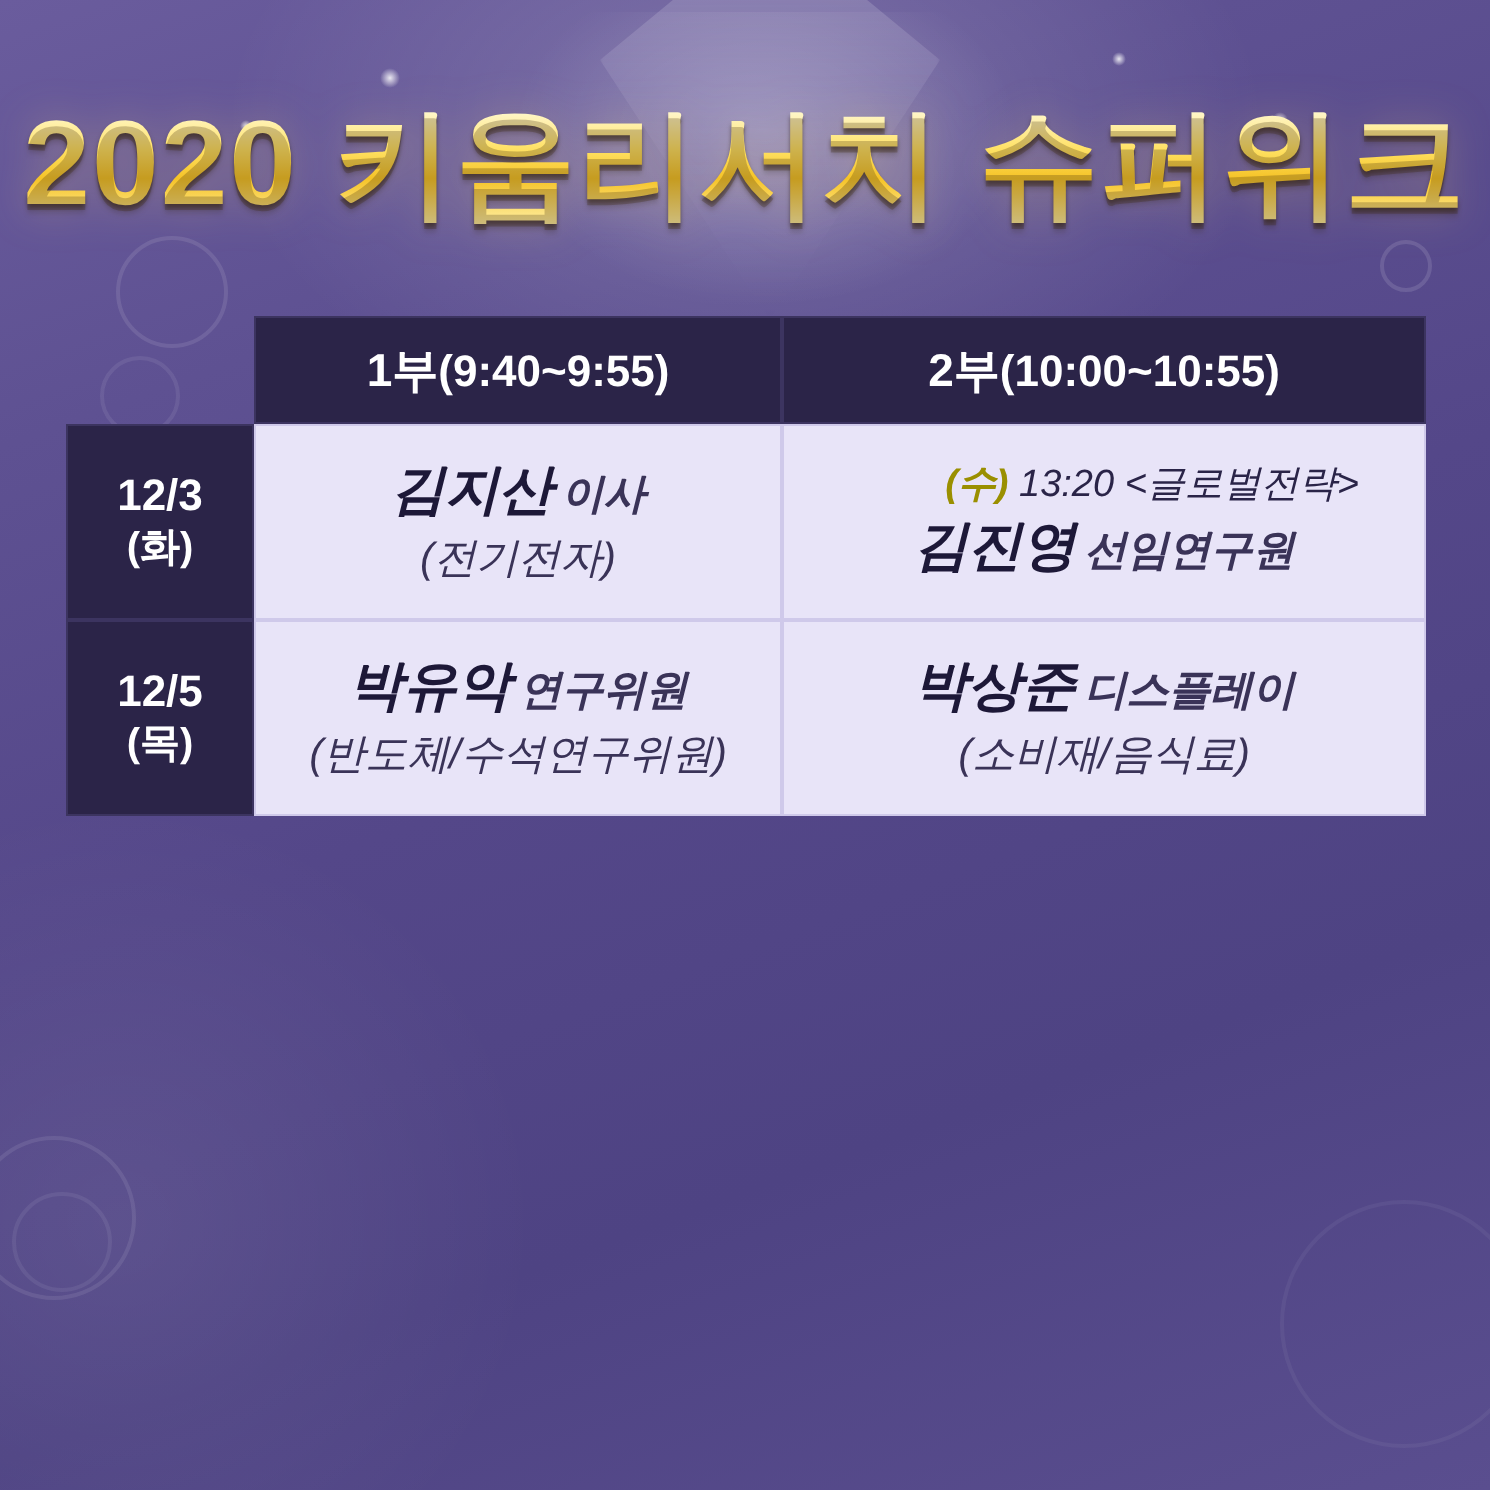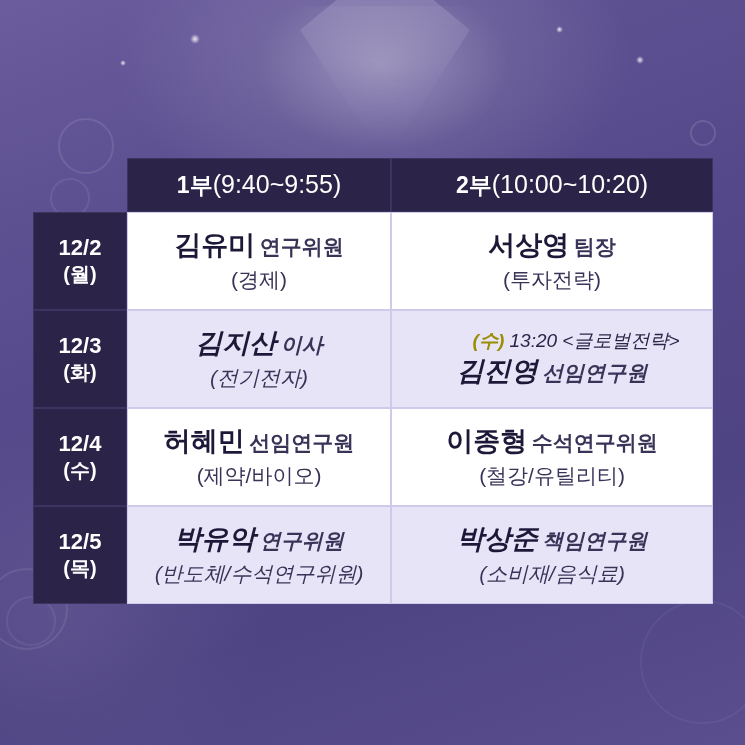--- a/index.html
+++ b/index.html
@@ -116,22 +116,22 @@
   .hdr {
     height: 52px;
     background: #2b2448;
     color: #ffffff;
     font-size: 23px;
     font-weight: bold;
     text-align: center;
     border: 1px solid #3c3460;
   }
   .hdr .rng {
-    font-size: 25px;
-    font-weight: normal;
+    font-size: 22px;
+    font-weight: bold;
   }
   .daycell {
     width: 92px;
     background: #2b2448;
     color: #ffffff;
     text-align: center;
     font-size: 22px;
     font-weight: bold;
     line-height: 1.22;
     border: 1px solid #3c3460;
@@ -188,54 +188,37 @@
   <div class="sparkle sp2"></div>
   <div class="sparkle sp3"></div>
   <div class="sparkle sp4"></div>
   <div class="deco c1"></div>
   <div class="deco c2"></div>
   <div class="deco c3"></div>
   <div class="deco c4"></div>
   <div class="deco c5"></div>
   <div class="deco c6"></div>
 
+  <div class="title-wrap">
+    <span class="title">2020 키움리서치 슈퍼위크</span>
+  </div>
 
   <table class="table">
     <thead>
       <tr>
         <th class="hdr-blank"></th>
         <th class="hdr">
           <span>1부</span><span class="rng">(9:40~9:55)</span>
         </th>
         <th class="hdr">
-          <span>2부</span><span class="rng">(10:00~10:20)</span>
+          <span>2부</span><span class="rng">(10:00~10:55)</span>
         </th>
       </tr>
     </thead>
     <tbody>
-      <tr>
-        <td class="daycell">
-          <span>12/2</span>
-          <span class="dow">(월)</span>
-        </td>
-        <td class="cell white">
-          <div class="line1">
-            <span class="name">김유미</span>
-            <span class="role">연구위원</span>
-          </div>
-          <div class="sector">(경제)</div>
-        </td>
-        <td class="cell white">
-          <div class="line1">
-            <span class="name">서상영</span>
-            <span class="role">팀장</span>
-          </div>
-          <div class="sector">(투자전략)</div>
-        </td>
-      </tr>
 
       <tr>
         <td class="daycell">
           <span>12/3</span>
           <span class="dow">(화)</span>
         </td>
         <td class="cell lilac">
           <div class="line1">
             <span class="name">김지산</span>
             <span class="role">이사</span>
@@ -247,57 +230,37 @@
             <span class="dowmark">(수)</span>
             <span>13:20 &lt;글로벌전략&gt;</span>
           </div>
           <div class="line1">
             <span class="name">김진영</span>
             <span class="role">선임연구원</span>
           </div>
         </td>
       </tr>
 
-      <tr>
-        <td class="daycell">
-          <span>12/4</span>
-          <span class="dow">(수)</span>
-        </td>
-        <td class="cell white">
-          <div class="line1">
-            <span class="name">허혜민</span>
-            <span class="role">선임연구원</span>
-          </div>
-          <div class="sector">(제약/바이오)</div>
-        </td>
-        <td class="cell white">
-          <div class="line1">
-            <span class="name">이종형</span>
-            <span class="role">수석연구위원</span>
-          </div>
-          <div class="sector">(철강/유틸리티)</div>
-        </td>
-      </tr>
 
       <tr>
         <td class="daycell">
           <span>12/5</span>
           <span class="dow">(목)</span>
         </td>
         <td class="cell lilac">
           <div class="line1">
             <span class="name">박유악</span>
             <span class="role">연구위원</span>
           </div>
           <div class="sector">(반도체/수석연구위원)</div>
         </td>
         <td class="cell lilac">
           <div class="line1">
             <span class="name">박상준</span>
-            <span class="role">책임연구원</span>
+            <span class="role">디스플레이</span>
           </div>
           <div class="sector">(소비재/음식료)</div>
         </td>
       </tr>
 
     </tbody>
   </table>
 
 </div>
 

